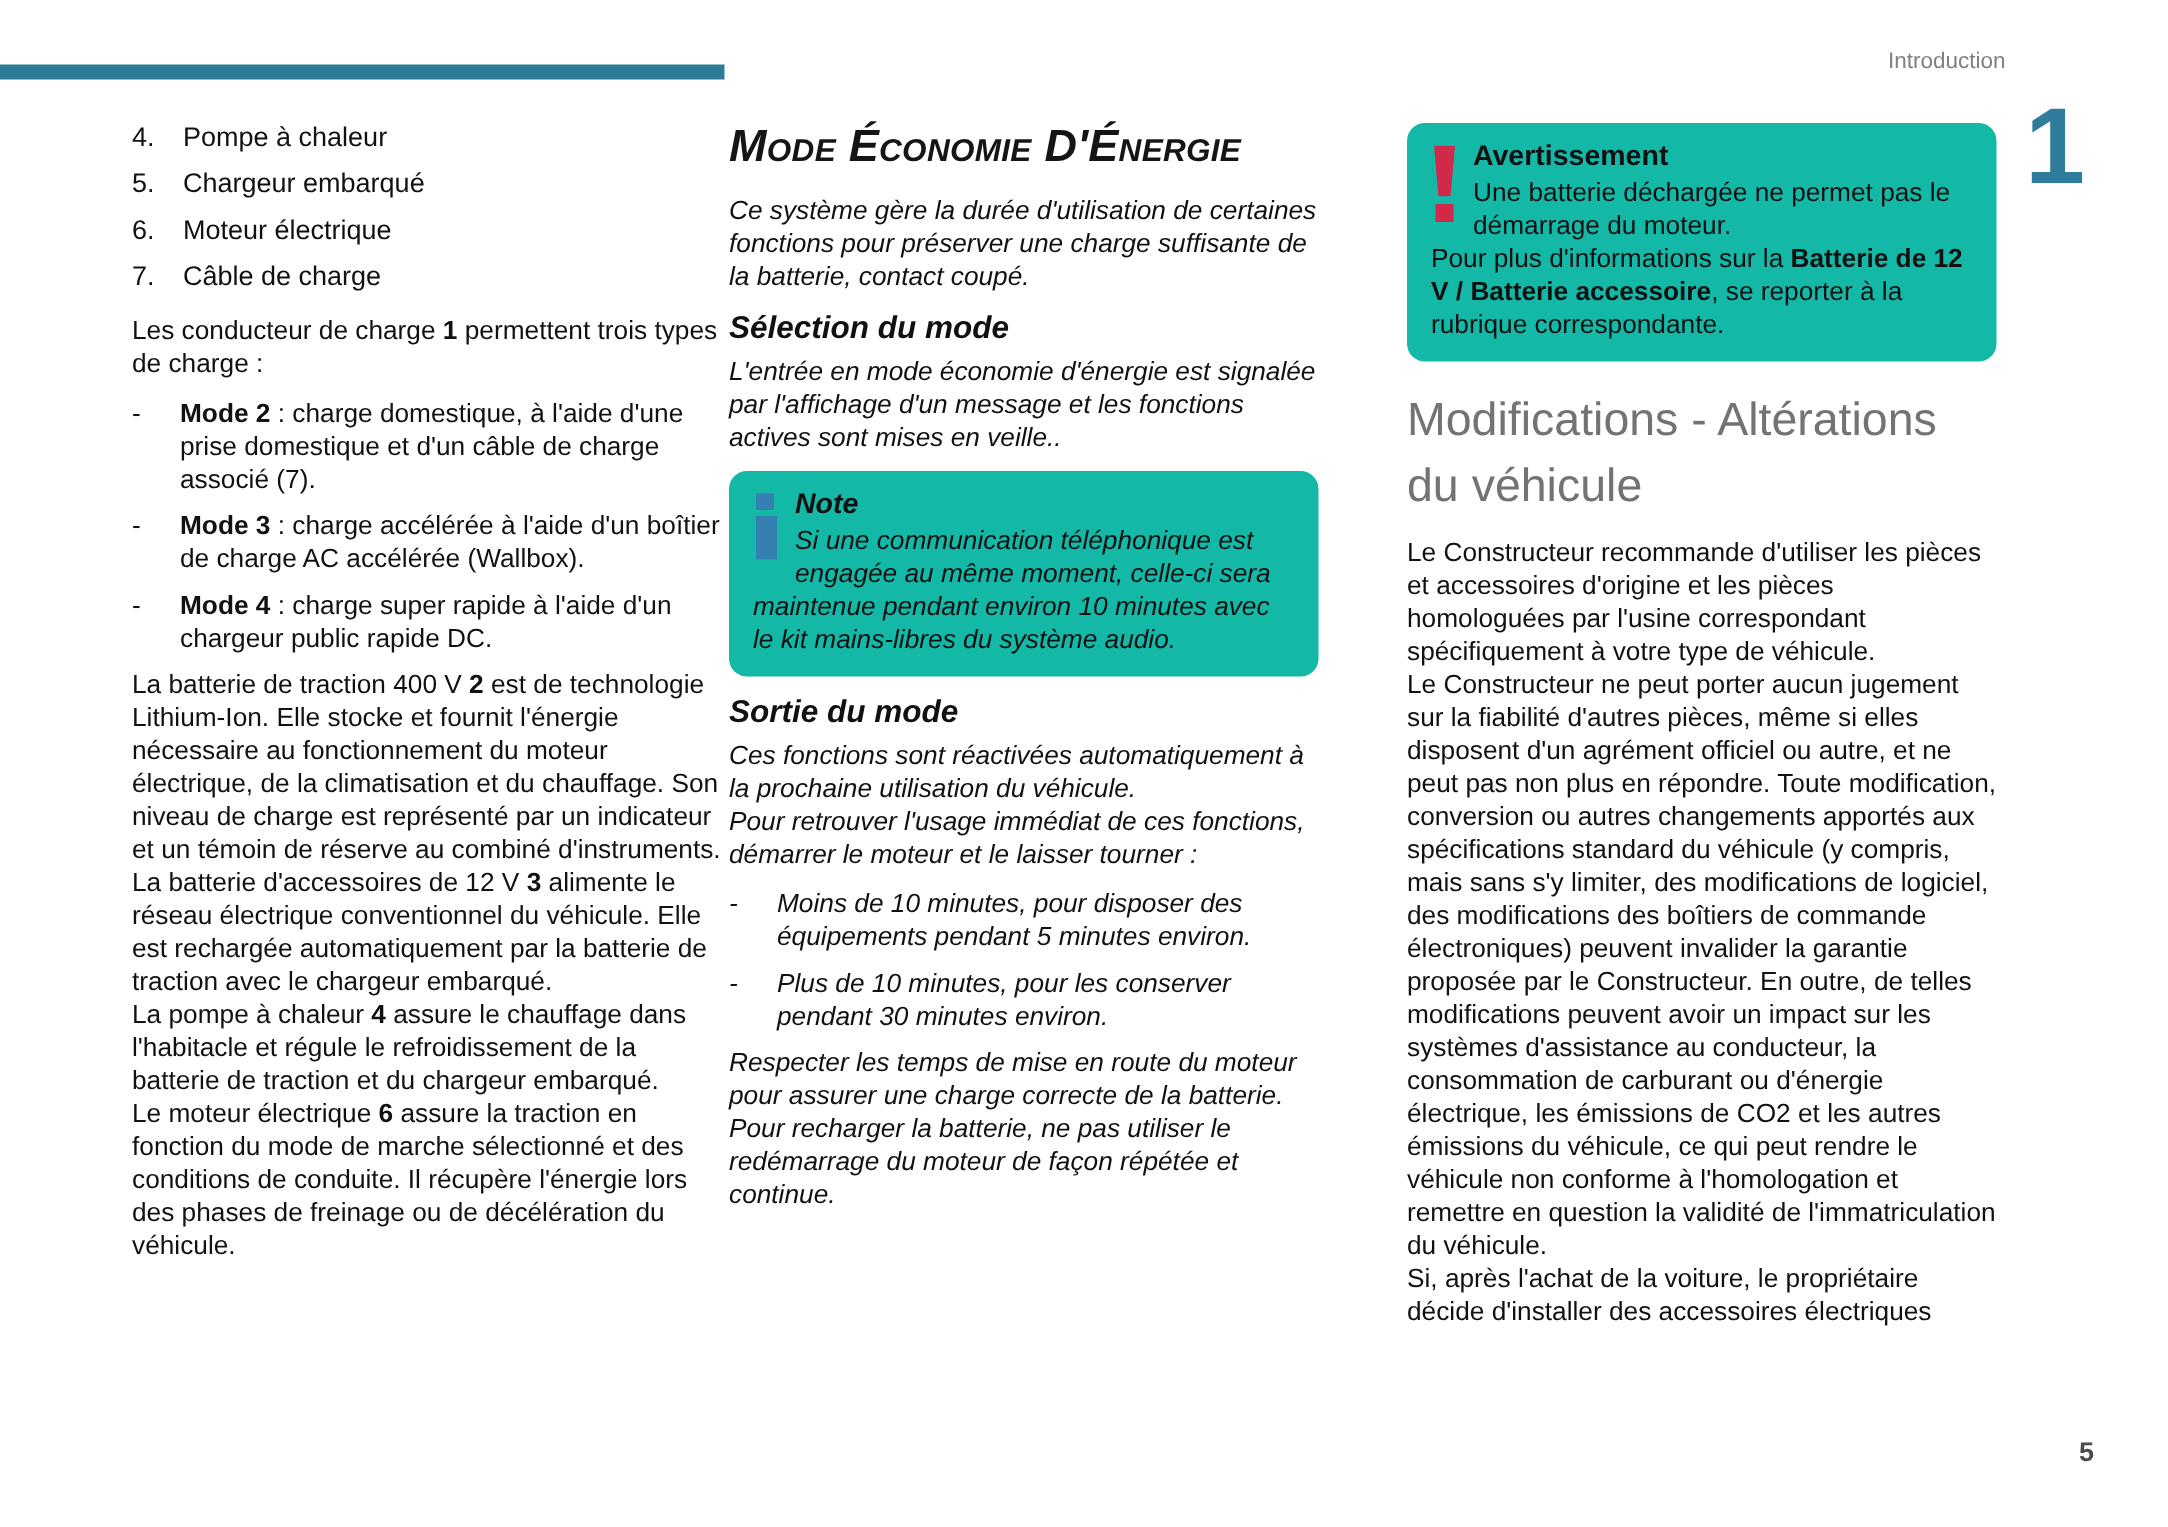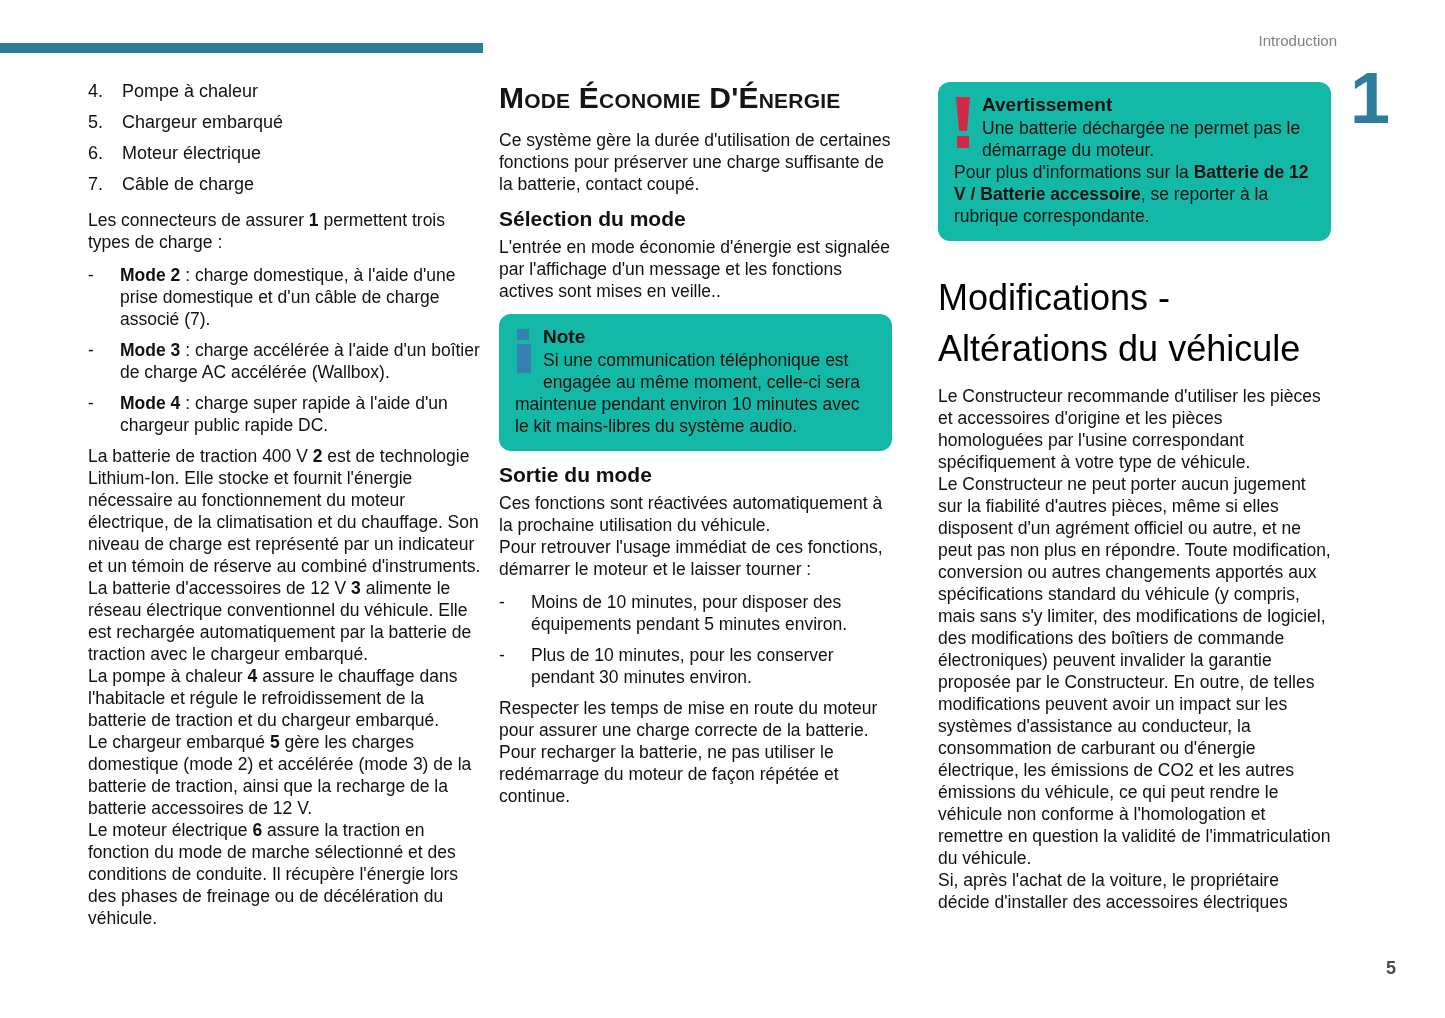--- a/index.html
+++ b/index.html
@@ -11,38 +11,38 @@
   }
   .topbar { position:absolute; left:0; top:43px; width:483px; height:10px; }
   .header-label { position:absolute; top:32px; left:1157px; width:180px; text-align:right;
     font-size:15px; color:#808080; }
   .chapter-num { position:absolute; left:1350px; top:62px; font-size:72px; font-weight:700;
     line-height:1; letter-spacing:-2px; }
   .page-num { position:absolute; left:1386px; top:958px; font-size:18px; font-weight:700; color:#4a4a4a; }
 
   .col { position:absolute; top:80px; font-size:17.5px; line-height:22px; }
   .col1 { left:88px;  width:395px; }
-  .col2 { left:499px; width:393px; }
+  .col2 { left:486px; width:393px;font-style:italic; }
   .col3 { left:938px; width:393px; }
 
   p { margin:0; }
   .gap { margin-top:5px; }
 
   .num-list { margin:0 0 14px 0; padding:0; list-style:none; }
   .num-list li { display:flex; margin-bottom:9px; font-size:18px; }
   .num-list .n { width:34px; flex:none; }
 
   .dash-list { margin:11px 0 2px 0; padding:0; list-style:none; }
   .dash-list li { display:flex; margin-bottom:9px; }
   .dash-list .d { width:32px; flex:none; }
 
   .caps-head { font-size:30px; font-weight:700; font-variant:small-caps;
     margin:0 0 12px 0; line-height:1.22; letter-spacing:0.2px; color:#151515; }
   .sub-head { font-size:21px; font-weight:700; margin:13px 0 6px 0; }
-  .gray-head { font-size:36px; font-weight:400; color:#000000; margin:31px 0 11px 0; line-height:1.42; }
+  .gray-head { font-size:31px; font-weight:400; color:#737373; margin:17px 0 11px 0; line-height:1.42; }
 
   .info-box { background:#14b8a6; border-radius:12px; padding:12px 16px 14px 16px; margin:12px 0; }
   .box-title { font-size:19px; font-weight:700; margin:0 0 1px 0; }
   .icon { float:left; margin:3px 12px 0 2px; }
   .icon span { display:block; }
   .note-icon .dot { width:12px; height:11px; margin-bottom:4px; }
   .note-icon .bar { width:14px; height:29px; }
   .warn-icon .bar { width:14px; height:34px; clip-path:polygon(0 0,100% 0,79% 100%,21% 100%); }
   .warn-icon .dot { width:12px; height:12px; margin:5px 0 0 1px; }
 
@@ -72,41 +72,40 @@
     <li>
       <span class="n">6.</span>
       <span>Moteur électrique</span>
       </li>
     <li>
       <span class="n">7.</span>
       <span>Câble de charge</span>
       </li>
   </ul>
 
-  <p><span>Les connecteurs de assurer </span><span class="b">1</span><span> permettent trois types de charge :</span></p>
+  <p><span>Les conducteur de charge </span><span class="b">1</span><span> permettent trois types de charge :</span></p>
 
   <ul class="dash-list">
     <li>
       <span class="d">-</span>
       <span><span class="b">Mode 2</span><span> : charge domestique, à l'aide d'une prise domestique et d'un câble de charge associé (7).</span></span>
       </li>
     <li>
       <span class="d">-</span>
       <span><span class="b">Mode 3</span><span> : charge accélérée à l'aide d'un boîtier de charge AC accélérée (Wallbox).</span></span>
       </li>
     <li>
       <span class="d">-</span>
       <span><span class="b">Mode 4</span><span> : charge super rapide à l'aide d'un chargeur public rapide DC.</span></span>
       </li>
   </ul>
 
   <p class="gap"><span>La batterie de traction 400 V </span><span class="b">2</span><span> est de technologie Lithium-Ion. Elle stocke et fournit l'énergie nécessaire au fonctionnement du moteur électrique, de la climatisation et du chauffage. Son niveau de charge est représenté par un indicateur et un témoin de réserve au combiné d'instruments.</span></p>
   <p><span>La batterie d'accessoires de 12 V </span><span class="b">3</span><span> alimente le réseau électrique conventionnel du véhicule. Elle est rechargée automatiquement par la batterie de traction avec le chargeur embarqué.</span></p>
   <p><span>La pompe à chaleur </span><span class="b">4</span><span> assure le chauffage dans l'habitacle et régule le refroidissement de la batterie de traction et du chargeur embarqué.</span></p>
-  <p><span>Le chargeur embarqué </span><span class="b">5</span><span> gère les charges domestique (mode 2) et accélérée (mode 3) de la batterie de traction, ainsi que la recharge de la batterie accessoires de 12 V.</span></p>
   <p><span>Le moteur électrique </span><span class="b">6</span><span> assure la traction en fonction du mode de marche sélectionné et des conditions de conduite. Il récupère l'énergie lors des phases de freinage ou de décélération du véhicule.</span></p>
 </div>
 
 <div class="col col2">
   <h2 class="caps-head">Mode Économie D'Énergie</h2>
   <p>Ce système gère la durée d'utilisation de certaines fonctions pour préserver une charge suffisante de la batterie, contact coupé.</p>
 
   <h3 class="sub-head">Sélection du mode</h3>
   <p>L'entrée en mode économie d'énergie est signalée par l'affichage d'un message et les fonctions actives sont mises en veille..</p>
 

